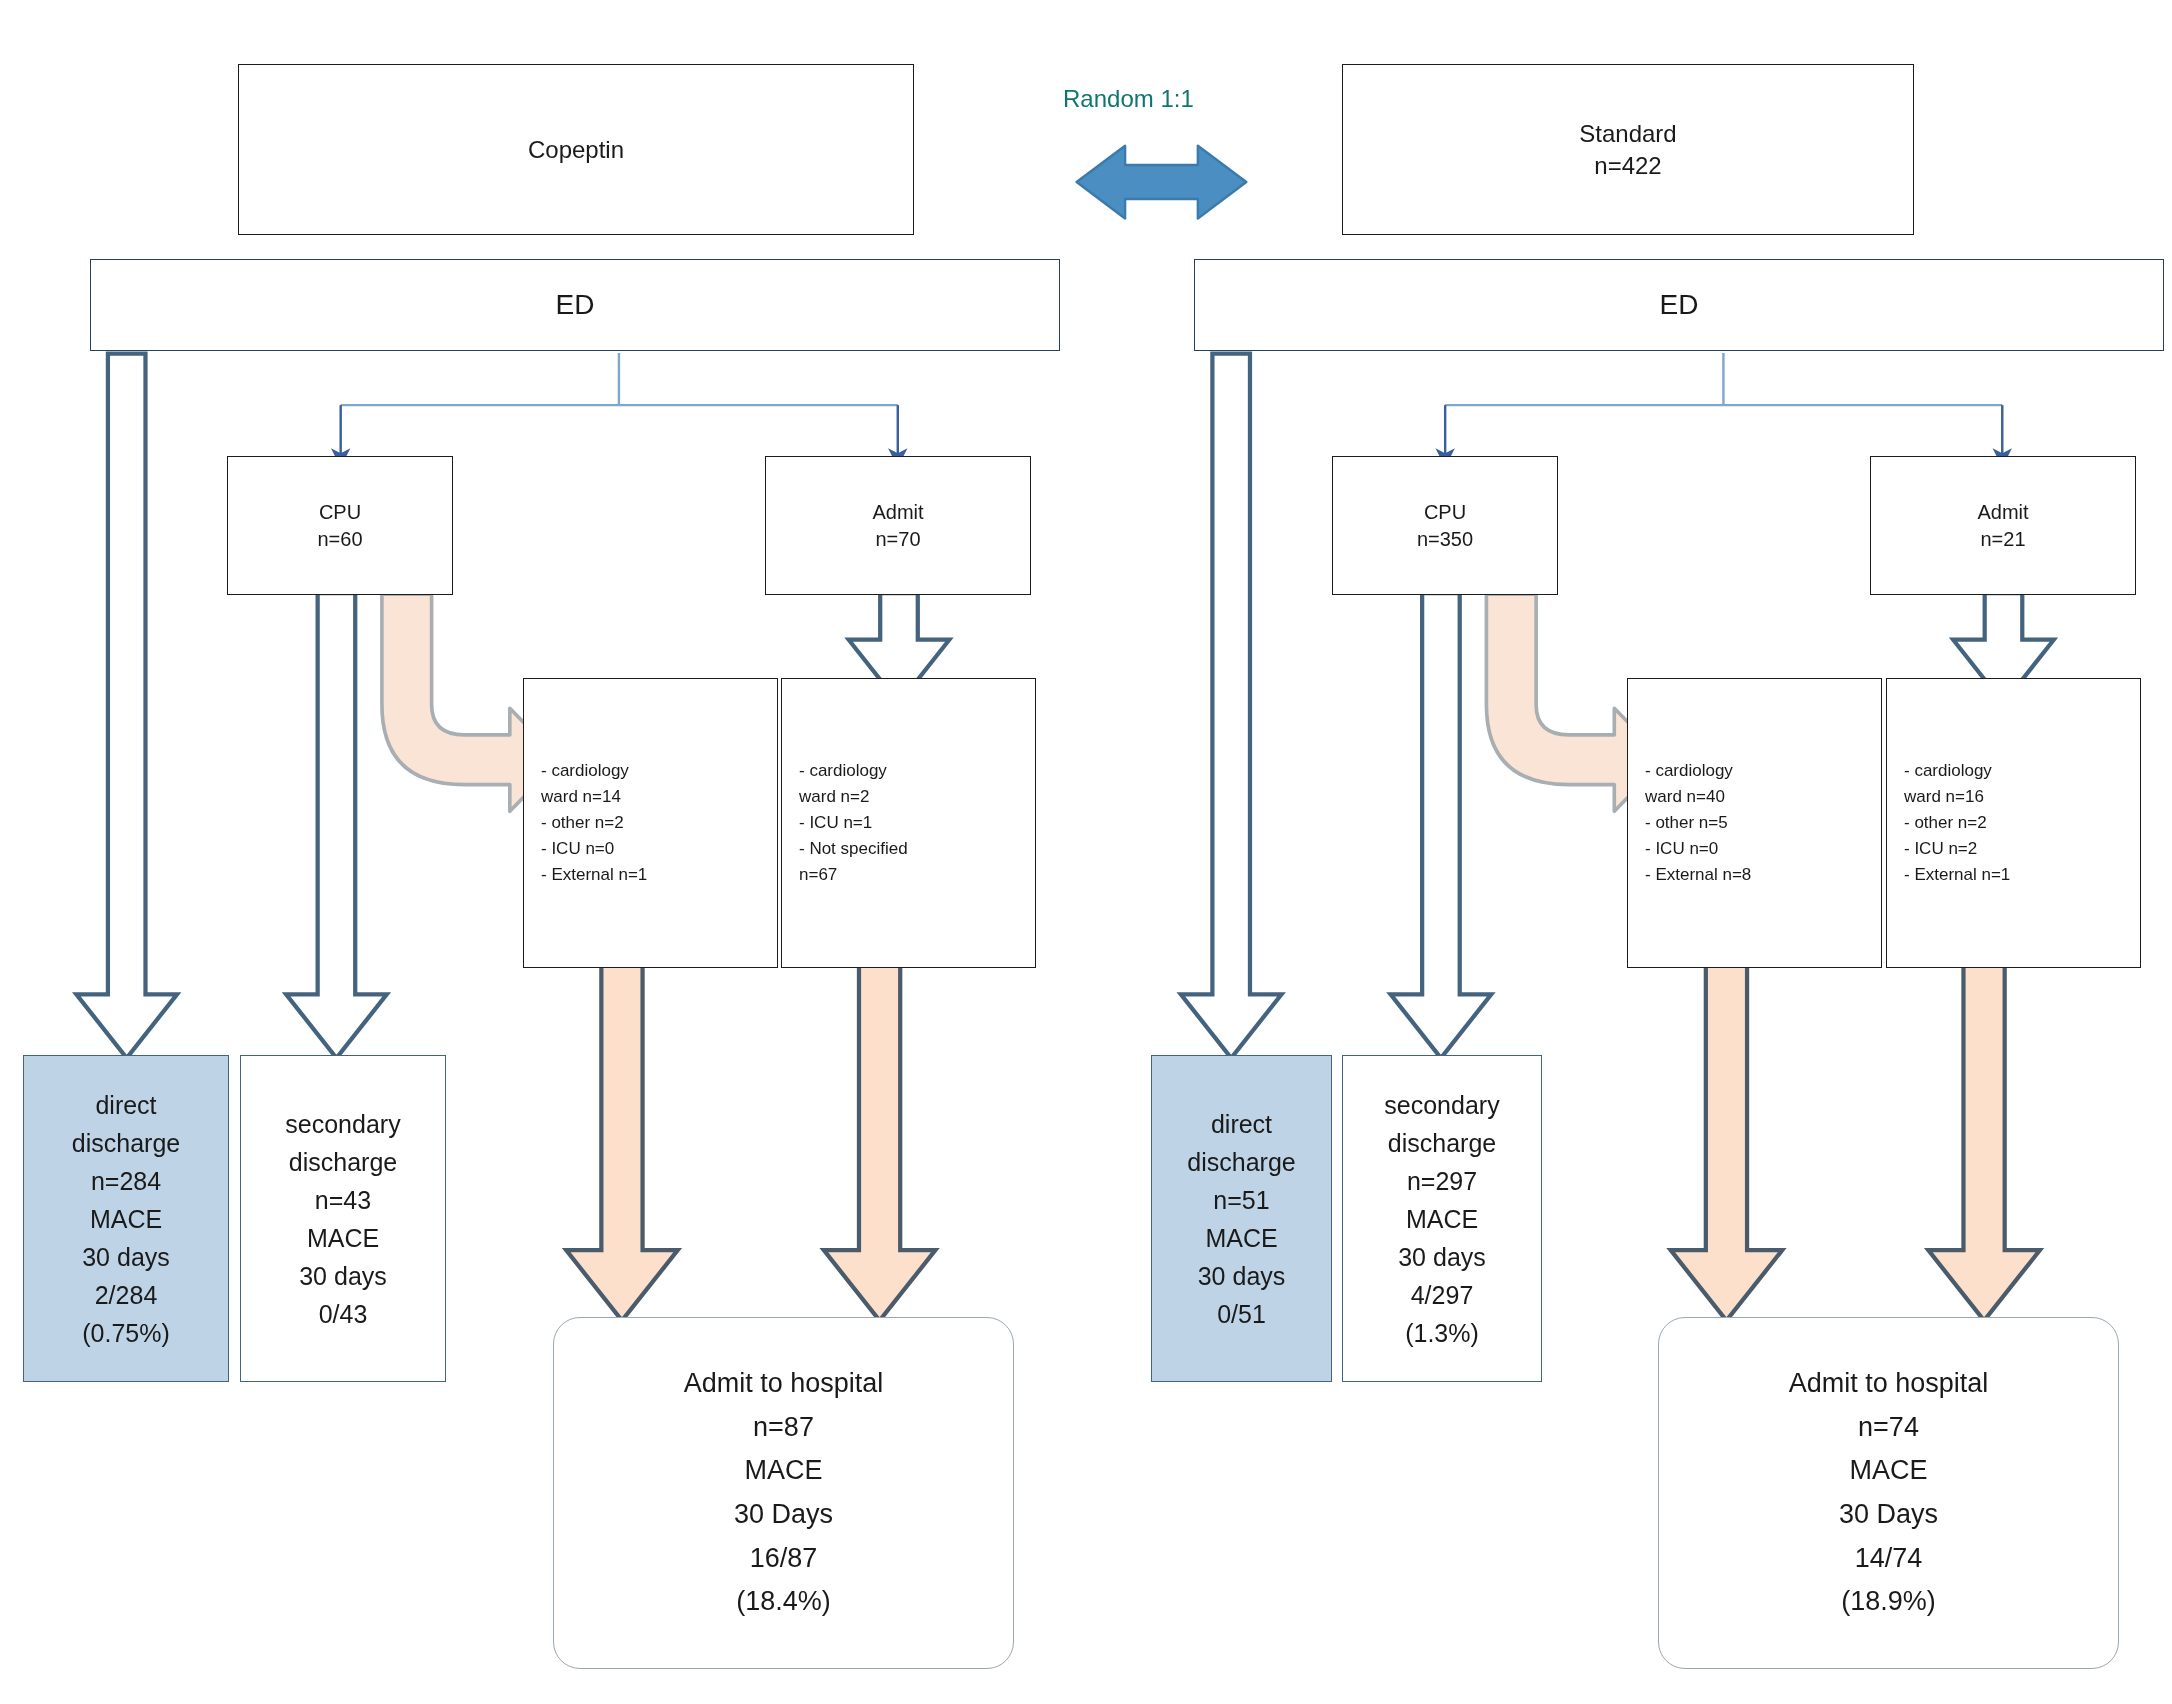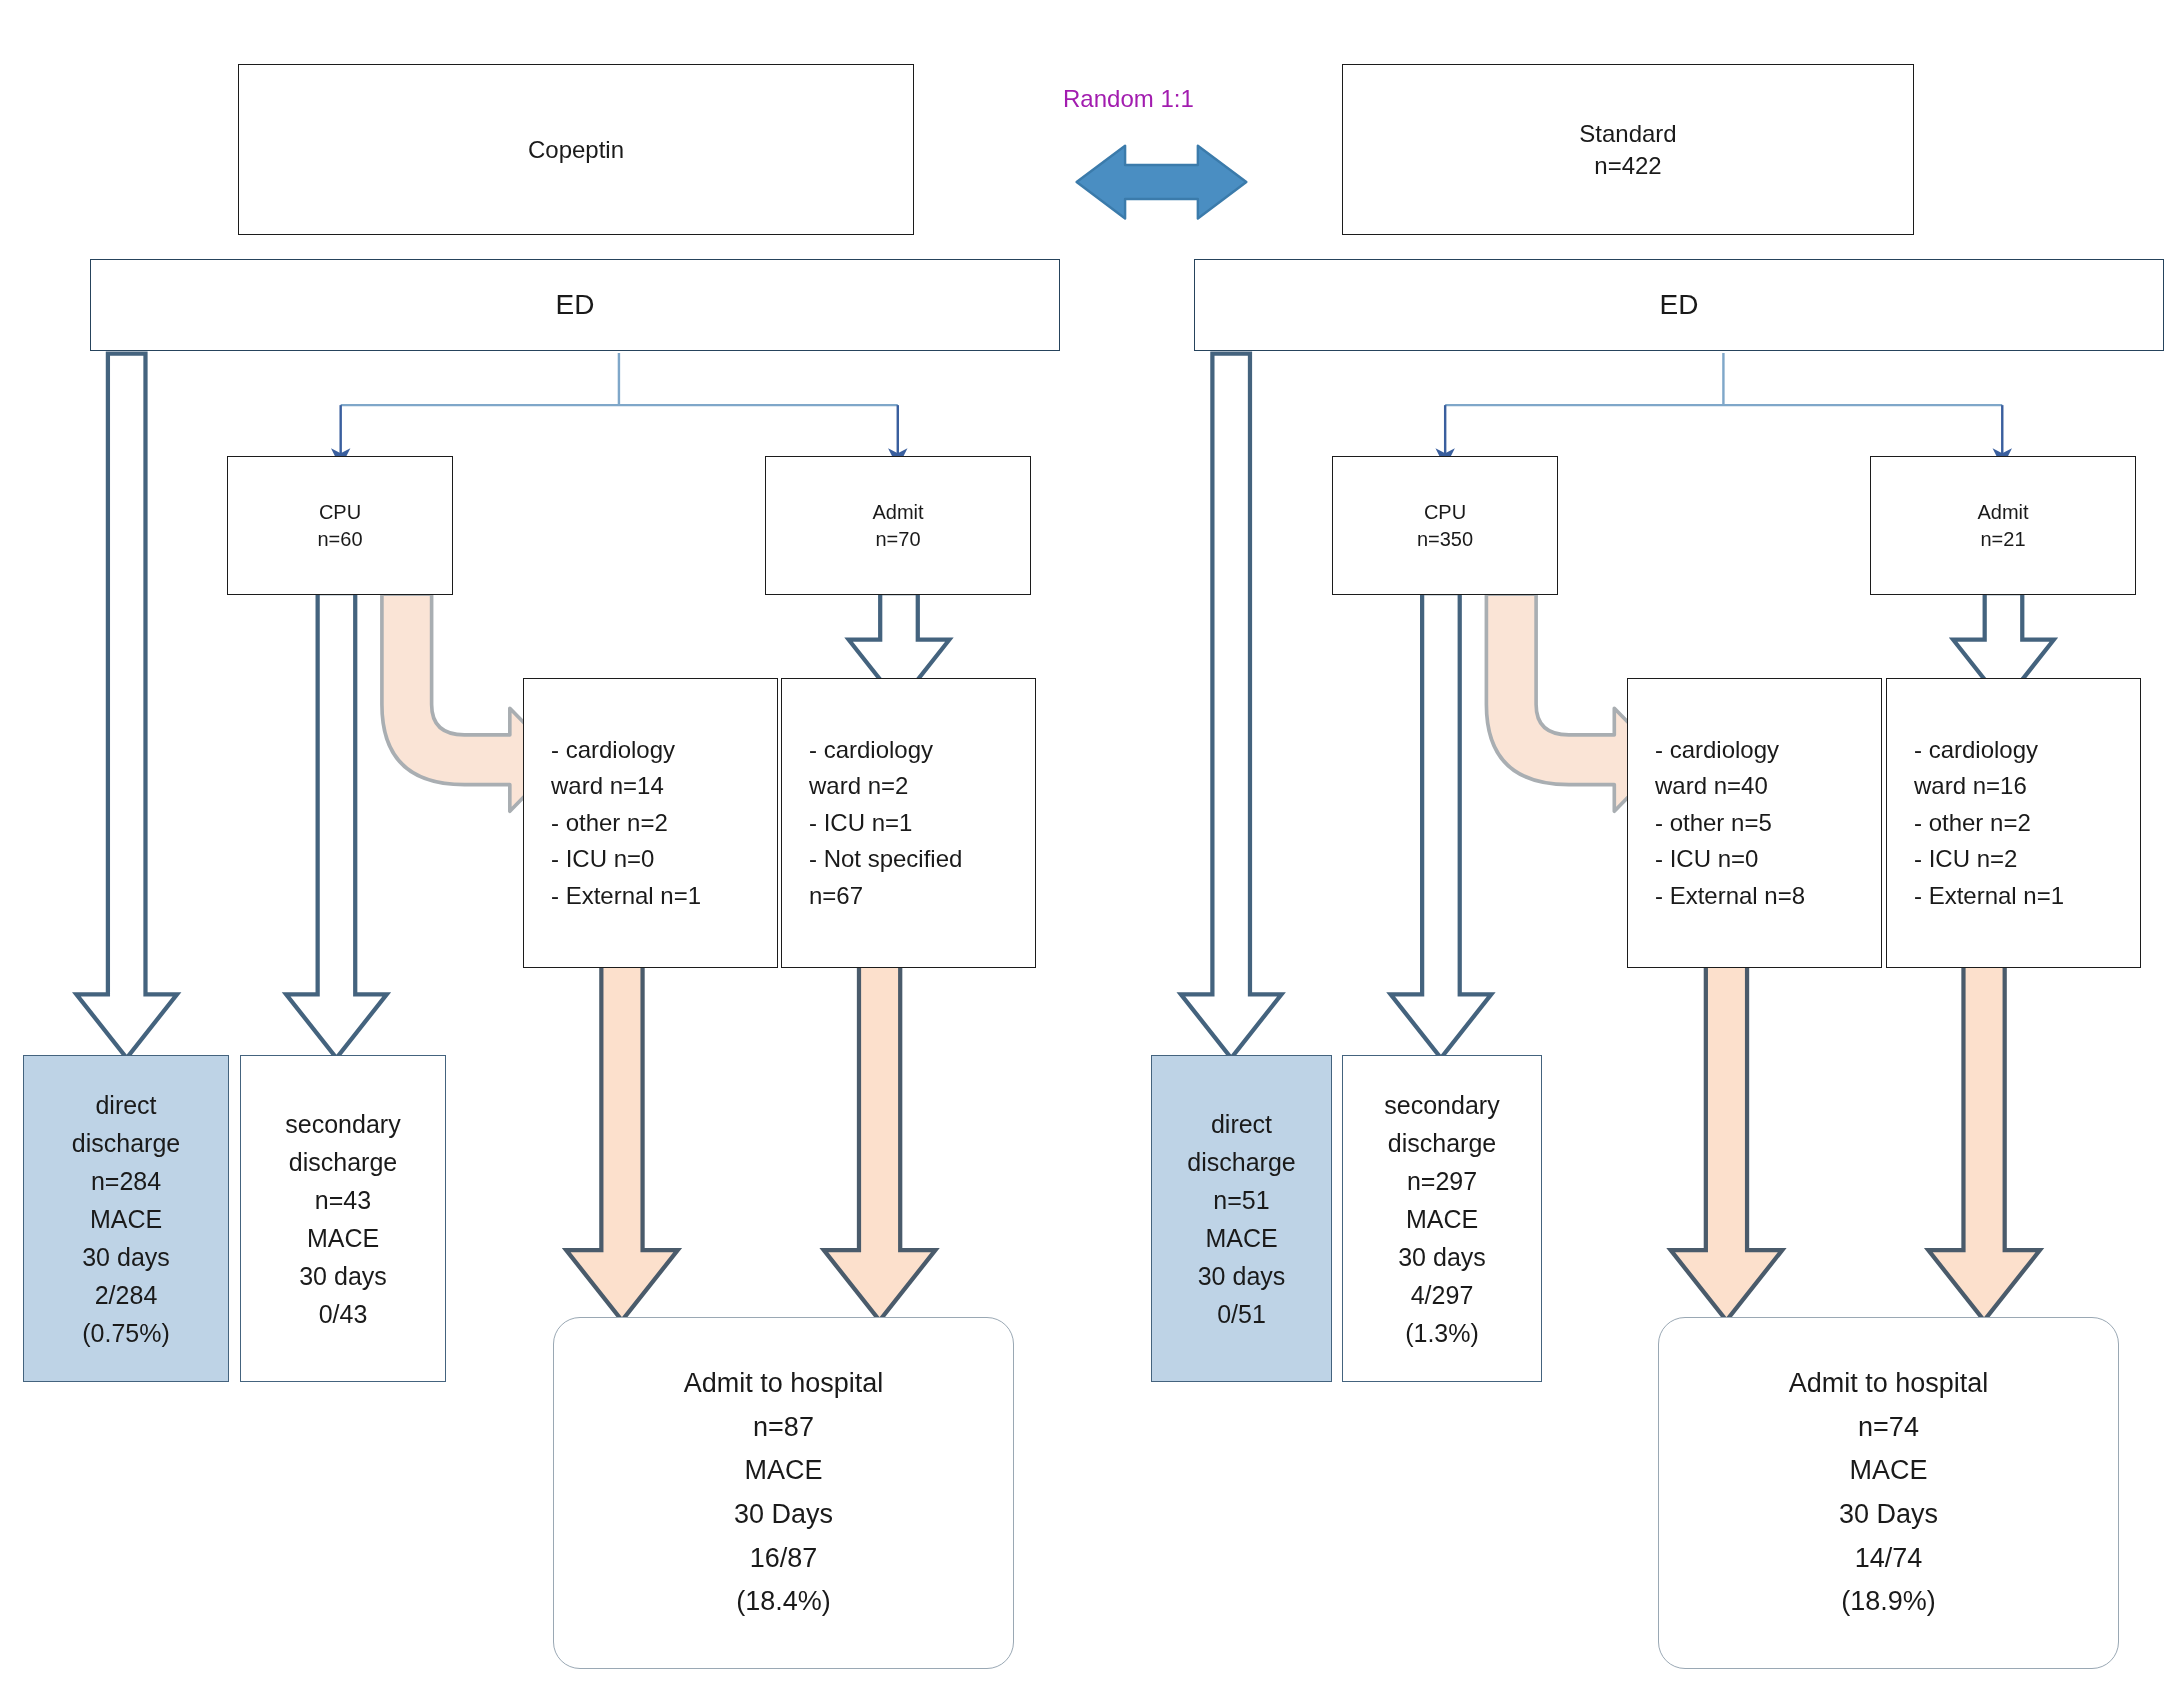--- a/index.html
+++ b/index.html
@@ -12,33 +12,33 @@
        text-align:center;line-height:1.32;}
   .box .ln{display:block;width:100%;}
 
   
   .grouphdr{font-size:24px;}
   
   .edbar{font-size:28px;border:1.8px solid #26435c;text-align:center;}
   
   .node{font-size:20px;border:1.8px solid #1c1c1c;}
   
-  .detail{font-size:24px;align-items:flex-start;justify-content:center;text-align:left;
-          padding:0 27px;line-height:1.52;border:1.8px solid #1c1c1c;}
+  .detail{font-size:17px;align-items:flex-start;justify-content:center;text-align:left;
+          padding:0 17px;line-height:1.52;border:1.8px solid #1c1c1c;}
   .detail .ln{text-align:left;}
   
   .outcome{font-size:25px;line-height:1.52;border:1.8px solid #44637e;}
   .outcome.filled{background:#bed3e6;}
   
   .rounded{font-size:27px;line-height:1.62;border:1.8px solid #9aa8b4;border-radius:27px;background:#ffffff;}
 
   
   .svgl{position:absolute;left:0;top:0;width:2172px;height:1705px;pointer-events:none;}
 
-  .randlabel{position:absolute;font-size:24px;color:#a21caf;white-space:nowrap;}
+  .randlabel{position:absolute;font-size:24px;color:#0f766e;white-space:nowrap;}
 </style>
 </head>
 <body>
 
 <div id="stage">
 
   <svg class="svgl" viewBox="0 0 3583 2812">
     <defs>
       <marker id="thinhead" markerWidth="9" markerHeight="9" refX="4.5" refY="4.5" orient="auto">
         <path d="M0.5,0.5 L8.5,4.5 L0.5,8.5 L2.6,4.5 Z" fill="#3a5f9e"></path>

